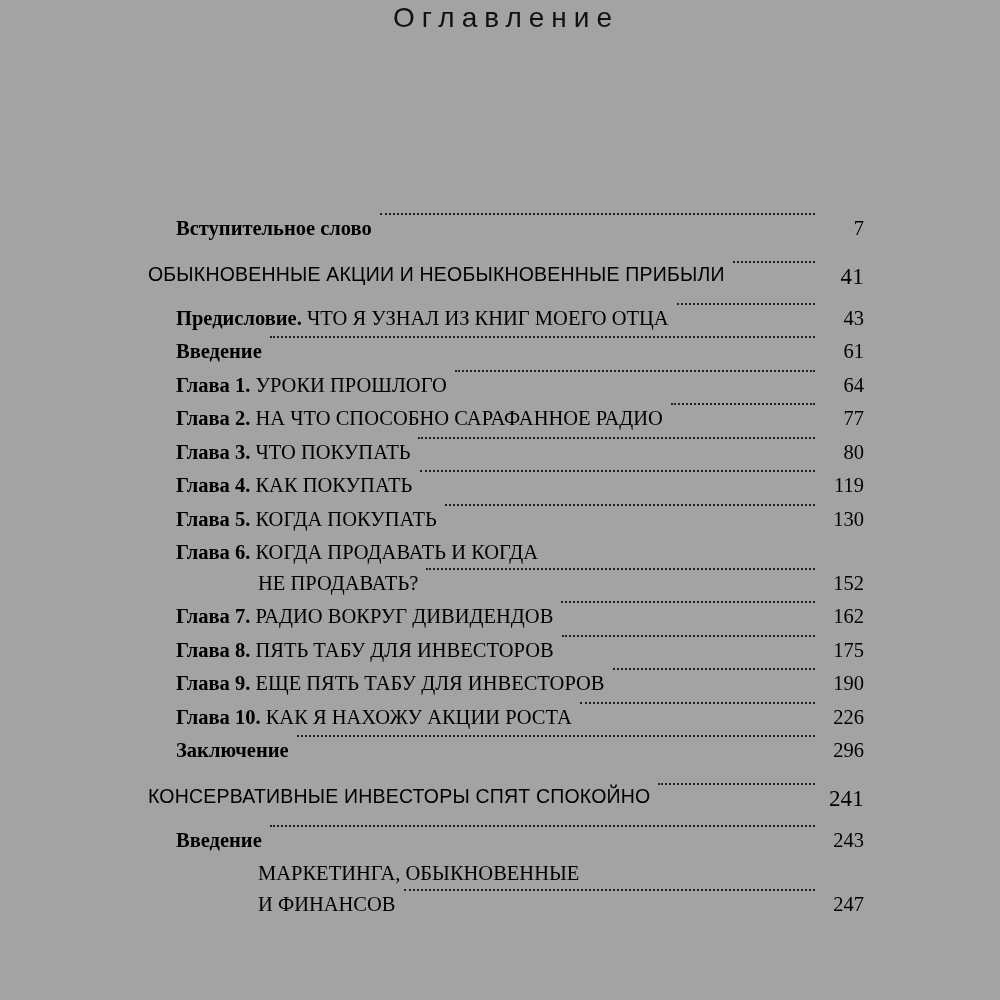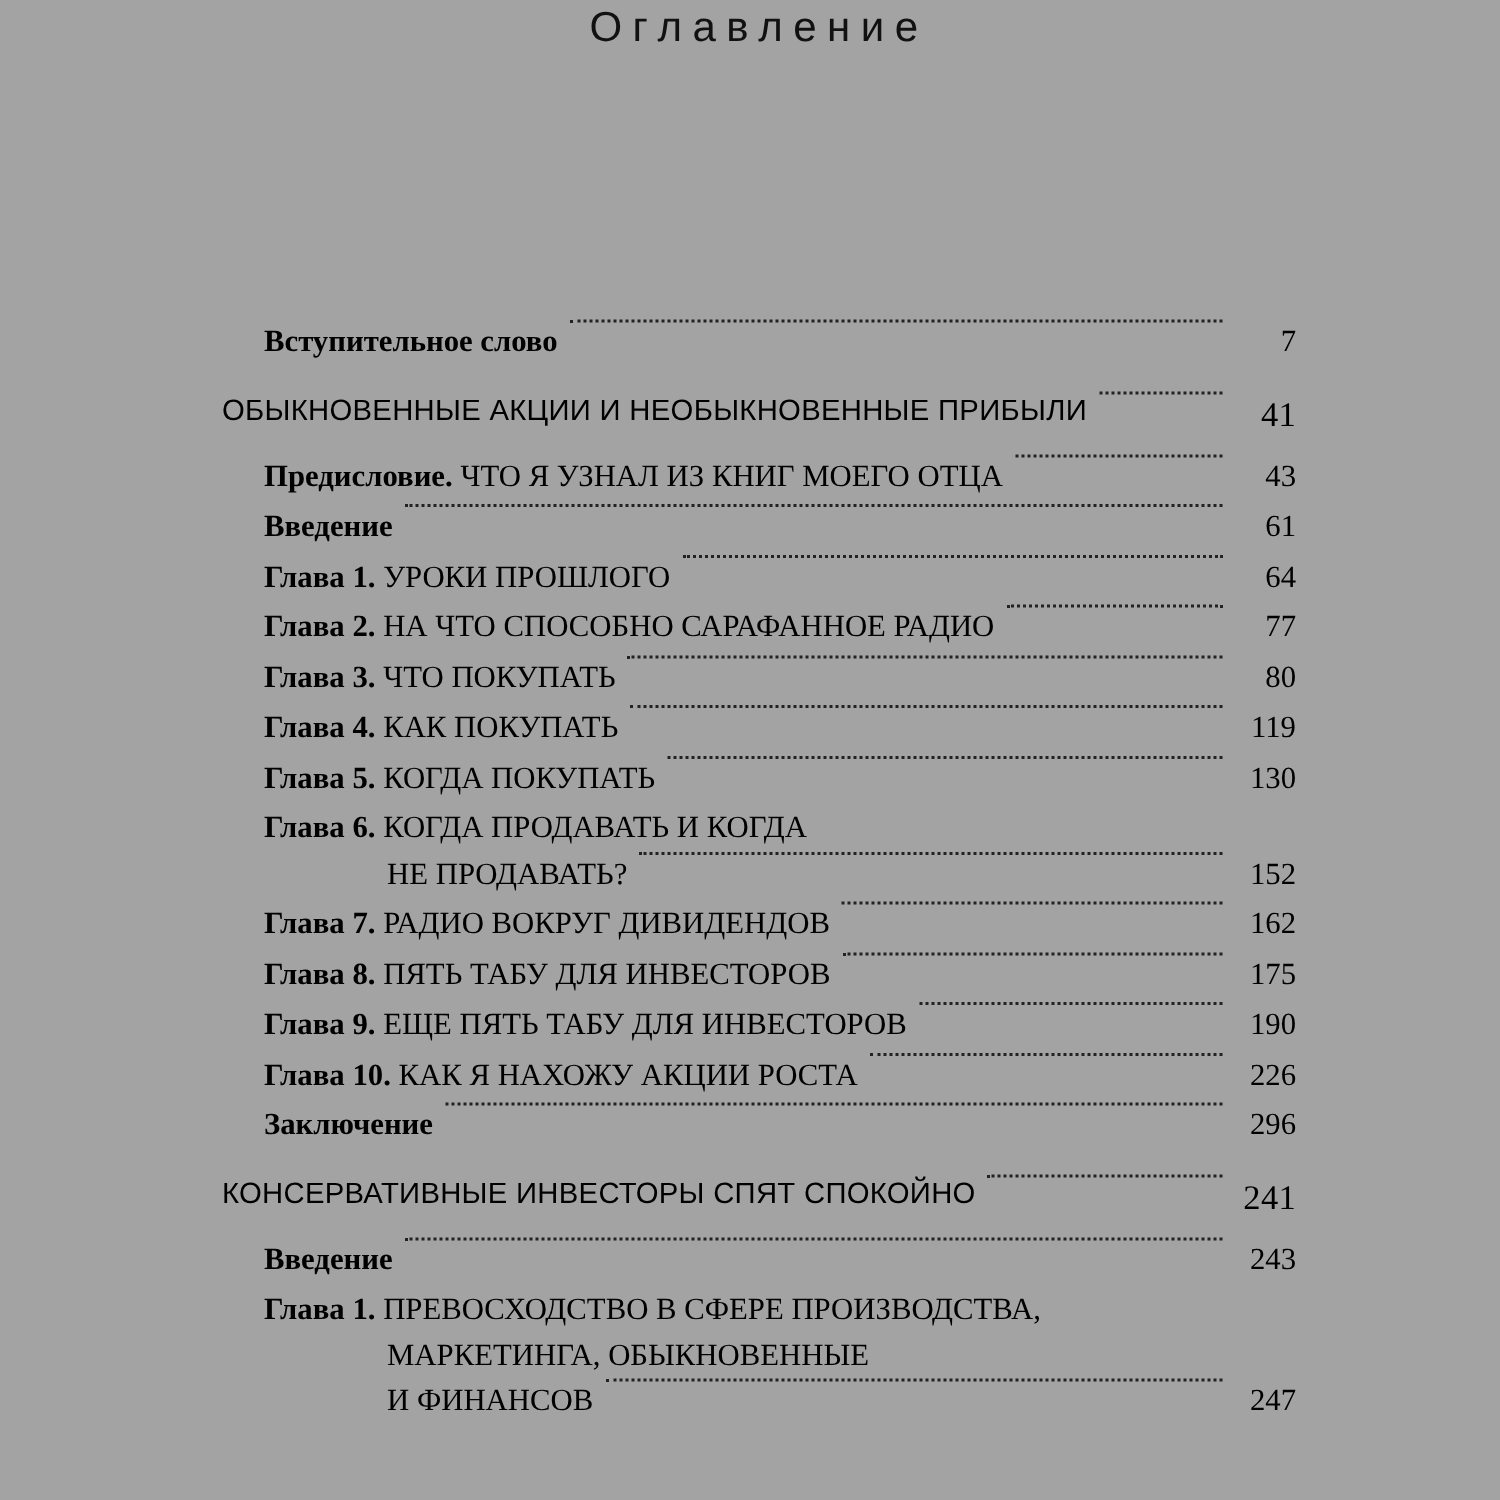--- a/index.html
+++ b/index.html
@@ -208,25 +208,20 @@
       <div class="toc-row gap-md section-row">
         <span class="lbl"><span class="caps">КОНСЕРВАТИВНЫЕ ИНВЕСТОРЫ СПЯТ СПОКОЙНО</span></span>
         <span class="dots"></span>
         <span class="pg">241</span>
       </div>
       <div class="toc-row gap-sm indent">
         <span class="lbl"><span class="bold">Введение</span></span>
         <span class="dots"></span>
         <span class="pg">243</span>
       </div>
-      <div class="toc-row gap-xs indent nodots">
-        <span class="lbl"><span class="bold">Глава 1.</span><span class="caps"> ПРЕВОСХОДСТВО В СФЕРЕ ПРОИЗВОДСТВА,</span></span>
-        <span class="dots"></span>
-        <span class="pg"></span>
-      </div>
       <div class="toc-row gap-xs cont nodots">
         <span class="lbl"><span class="caps">МАРКЕТИНГА, ОБЫКНОВЕННЫЕ</span></span>
         <span class="dots"></span>
         <span class="pg"></span>
       </div>
       <div class="toc-row gap-sm cont">
         <span class="lbl"><span class="caps">И ФИНАНСОВ</span></span>
         <span class="dots"></span>
         <span class="pg">247</span>
       </div>

